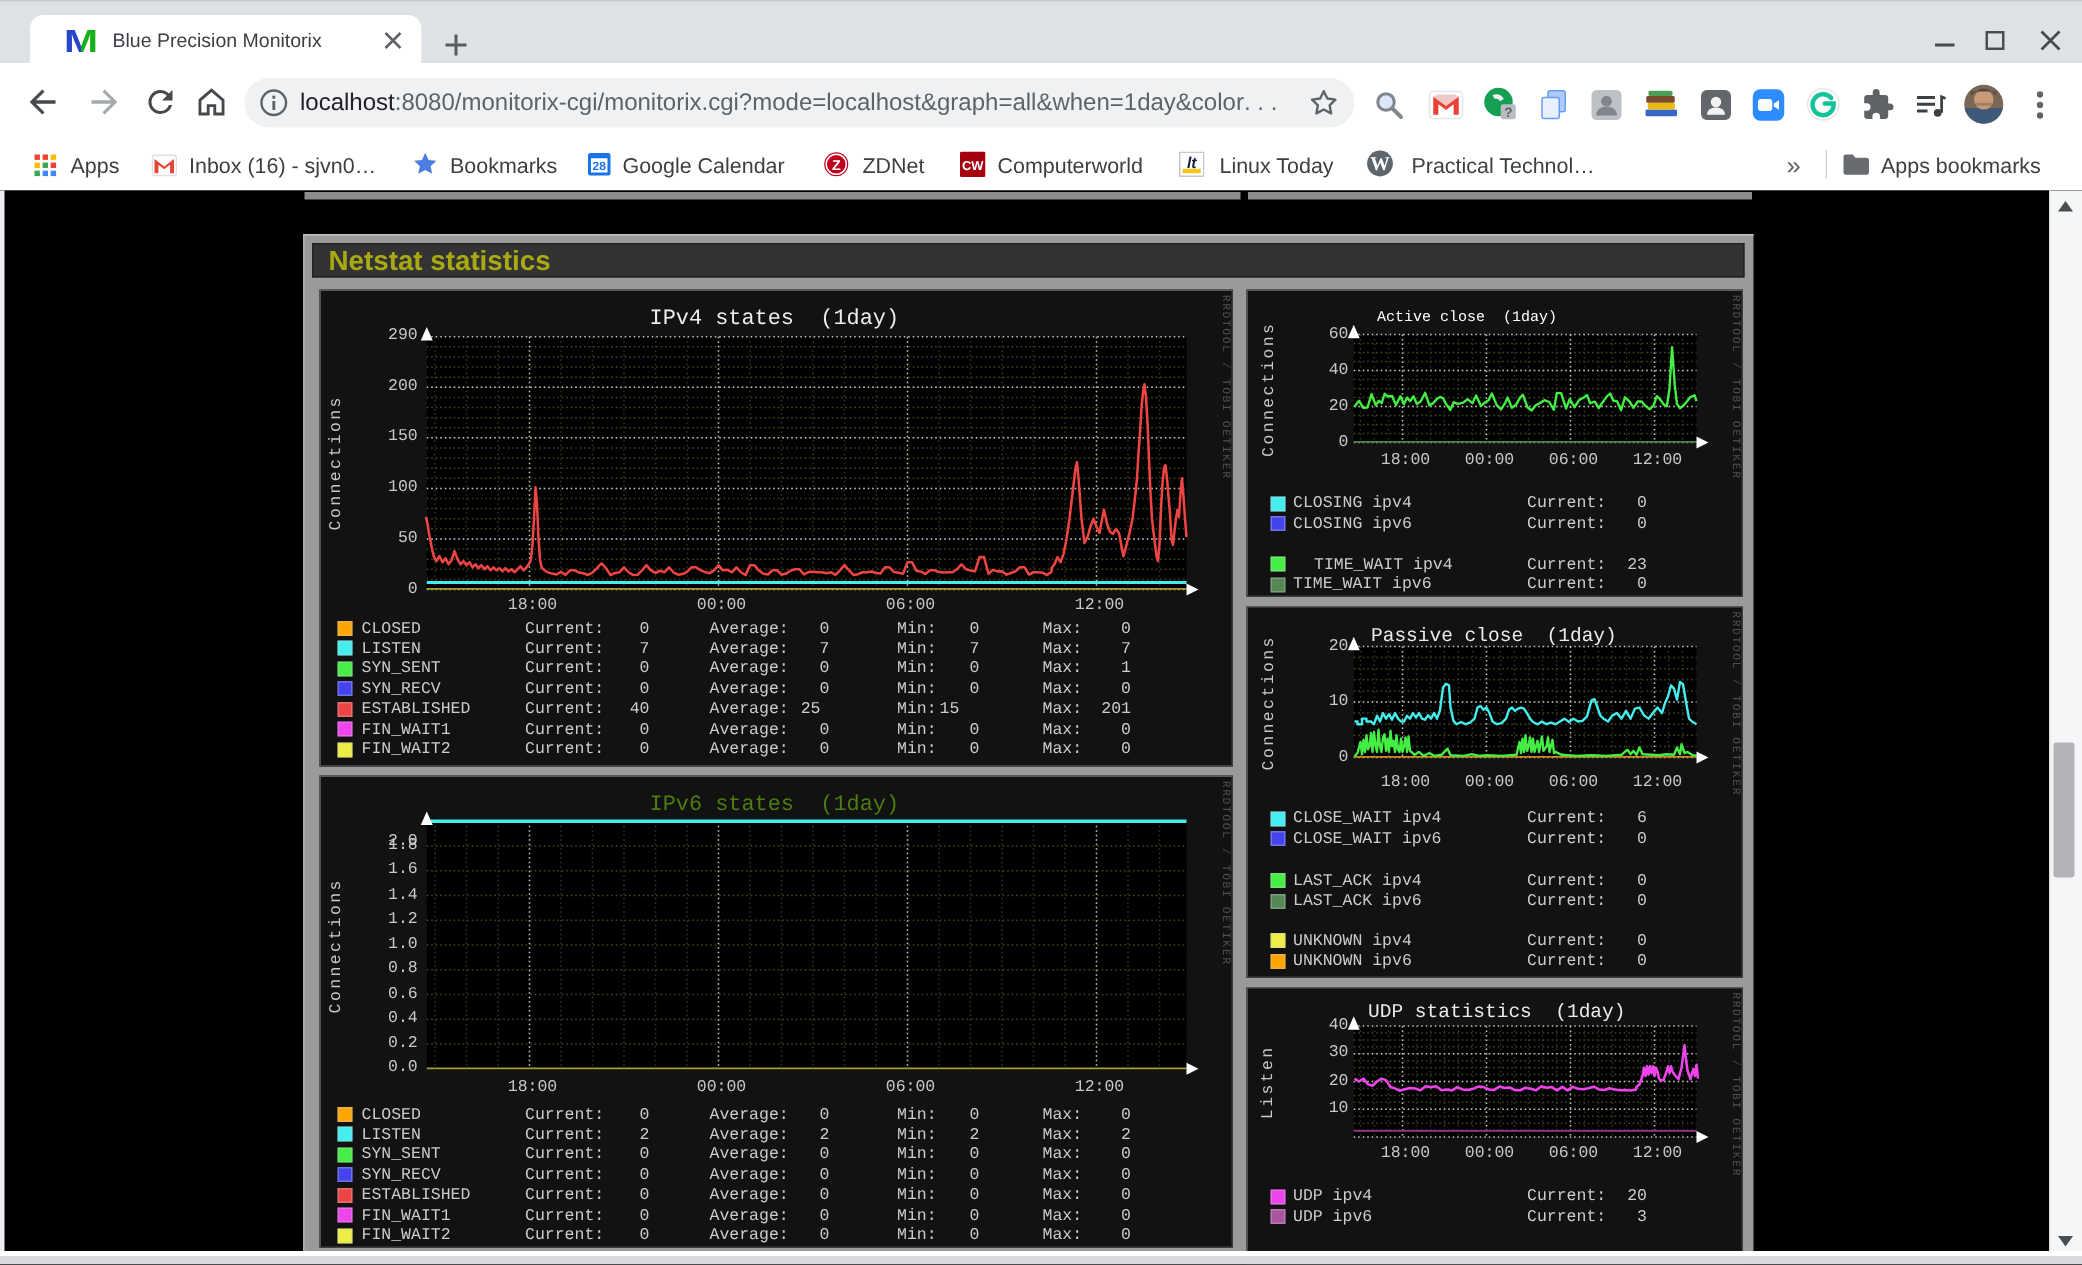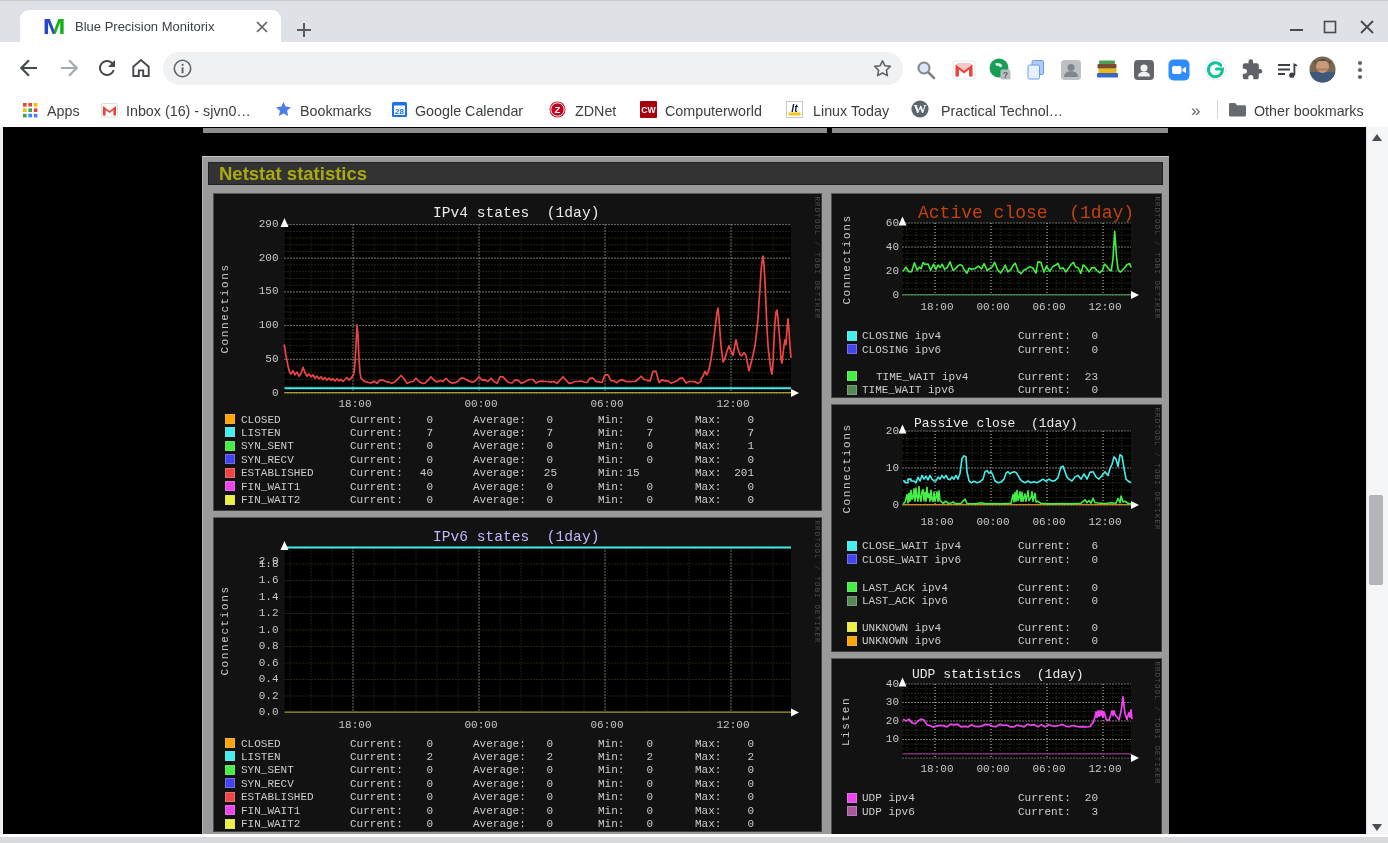--- a/index.html
+++ b/index.html
@@ -51,20 +51,21 @@
     </svg>
 <svg class="abs" style="left:129px;top:56px" width="24" height="24">
       <path d="M4.3 10.8 L12 4.1 L19.7 10.8 V20 H14.2 V14.4 H9.8 V20 H4.3 Z" fill="none" stroke="#45494d" stroke-width="1.9"></path>
     </svg>
 <div class="abs" style="left:163px;top:52px;width:740px;height:33px;background:#eff1f3;border-radius:16.5px"></div>
 <svg class="abs" style="left:173px;top:59px" width="19" height="19">
       <circle cx="9.5" cy="9.5" r="8.2" fill="none" stroke="#5f6368" stroke-width="1.6"></circle>
       <rect x="8.6" y="8.3" width="1.9" height="6" fill="#5f6368"></rect>
       <rect x="8.6" y="4.8" width="1.9" height="2" fill="#5f6368"></rect>
     </svg>
+<div class="abs" style="left:200px;top:60px;font-size:16px;line-height:18px;color:#5f6368;white-space:nowrap"><span style="color:#202124">localhost</span>:8080/monitorix-cgi/monitorix.cgi?mode=localhost&amp;graph=all&amp;when=1day&amp;color<span style="letter-spacing:4.5px">...</span></div>
 <svg class="abs" style="left:873px;top:59px" width="19" height="19">
       <path d="M9.5 1.8 L11.9 6.7 L17.3 7.4 L13.4 11.2 L14.4 16.6 L9.5 14 L4.6 16.6 L5.6 11.2 L1.7 7.4 L7.1 6.7 Z" fill="none" stroke="#5f6368" stroke-width="1.6" stroke-linejoin="round"></path>
     </svg>
 <svg class="abs" style="left:914px;top:58px" width="24" height="24">
       <circle cx="10" cy="10" r="5.5" fill="#dbe7f8" stroke="#80868b" stroke-width="2"></circle>
       <path d="M14.5 14.5 L20 20" stroke="#80868b" stroke-width="2.6" stroke-linecap="round"></path>
     </svg>
 <svg class="abs" style="left:952px;top:58px" width="24" height="24">
       <rect x="1" y="3" width="22" height="18" rx="2.5" fill="#fff" stroke="#e3e6e9"></rect>
       <path d="M3.5 6.5 v12 h3.4 v-7 l5.1 3.9 5.1-3.9 v7 h3.4 v-12 l-8.5 6.2 z" fill="#e94235"></path>
@@ -180,21 +181,21 @@
 <svg class="abs" style="left:911px;top:100px" width="18" height="18">
       <circle cx="9" cy="9" r="8.6" fill="#5d666d"></circle>
       <text x="9" y="13.3" font-family="Liberation Serif" font-size="13" font-weight="bold" text-anchor="middle" fill="#fff">W</text>
     </svg>
 <div class="abs bmtxt" style="left:941px;top:103px">Practical Technol…</div>
 <div class="abs" style="left:1191px;top:101px;color:#5f6368;font-size:17px;letter-spacing:-2px">»</div>
 <div class="abs" style="left:1217px;top:100px;width:1px;height:19px;background:#d5d5d5"></div>
 <svg class="abs" style="left:1228px;top:102px" width="19" height="15">
       <path d="M1 2.5 c0-.8.6-1.5 1.5-1.5 h4.6 l1.9 2.2 h7.5 c.8 0 1.5.7 1.5 1.5 v8.3 c0 .8-.7 1.5-1.5 1.5 h-14 c-.9 0-1.5-.7-1.5-1.5 z" fill="#676b6f"></path>
     </svg>
-<div class="abs bmtxt" style="left:1254px;top:103px">Other bookmarks</div>
+<div class="abs bmtxt" style="left:1254px;top:103px">Apps bookmarks</div>
 <div class="abs" style="left:0;top:127px;width:1388px;height:716px;background:#000"></div>
 <div class="abs" style="left:0;top:127px;width:3px;height:709px;background:#eceef1"></div>
 <div class="abs" style="left:203px;top:128px;width:624px;height:5px;background:#8d8d8d"></div>
 <div class="abs" style="left:832px;top:128px;width:336px;height:5px;background:#8d8d8d"></div>
 <div class="abs" style="left:202px;top:156px;width:967px;height:678px;background:#9a9a9a;border-top:1px solid #c4c4c4;border-left:1px solid #b2b2b2"></div>
 <div class="abs" style="left:208px;top:162px;width:955px;height:23px;background:#333333;border:1px solid #222"></div>
 <div class="abs" style="left:219px;top:164px;font-size:18.5px;font-weight:bold;color:#a9a913;line-height:19px">Netstat statistics</div>
 <div class="abs" style="left:213px;top:193px;width:609px;height:318px;background:#121212;border:1px solid #3e3e3e;border-top-color:#5a5a5a;border-left-color:#4f4f4f">
       <svg class="abs" style="left:0;top:0" width="609" height="318">
         <rect x="70.5" y="30.5" width="506.5" height="168.5" fill="#000"></rect>
@@ -313,21 +314,21 @@
       <div class="abs mono leg" style="left:299px;top:259.85px;width:40px;text-align:right">0</div>
       <div class="abs mono leg" style="left:384px;top:259.85px">Min:</div>
       <div class="abs mono leg" style="left:399px;top:259.85px;width:40px;text-align:right">0</div>
       <div class="abs mono leg" style="left:481px;top:259.85px">Max:</div>
       <div class="abs mono leg" style="left:500px;top:259.85px;width:40px;text-align:right">0</div>
       <div class="lbox" style="left:10.5px;top:273.8px;background:#EE4444;outline:1px solid rgba(200,200,200,0.35);outline-offset:-1px"></div>
       <div class="abs mono leg" style="left:27px;top:273.3px">ESTABLISHED</div>
       <div class="abs mono leg" style="left:136px;top:273.3px">Current:</div>
       <div class="abs mono leg" style="left:179px;top:273.3px;width:40px;text-align:right">40</div>
       <div class="abs mono leg" style="left:259px;top:273.3px">Average:</div>
-      <div class="abs mono leg" style="left:303px;top:273.3px;width:40px;text-align:right">25</div>
+      <div class="abs mono leg" style="left:293px;top:273.3px;width:40px;text-align:right">25</div>
       <div class="abs mono leg" style="left:384px;top:273.3px">Min:</div>
       <div class="abs mono leg" style="left:399px;top:273.3px;width:40px;text-align:center">15</div>
       <div class="abs mono leg" style="left:481px;top:273.3px">Max:</div>
       <div class="abs mono leg" style="left:500px;top:273.3px;width:40px;text-align:right">201</div>
       <div class="lbox" style="left:10.5px;top:287.25px;background:#EE44EE;outline:1px solid rgba(200,200,200,0.35);outline-offset:-1px"></div>
       <div class="abs mono leg" style="left:27px;top:286.75px">FIN_WAIT1</div>
       <div class="abs mono leg" style="left:136px;top:286.75px">Current:</div>
       <div class="abs mono leg" style="left:179px;top:286.75px;width:40px;text-align:right">0</div>
       <div class="abs mono leg" style="left:259px;top:286.75px">Average:</div>
       <div class="abs mono leg" style="left:299px;top:286.75px;width:40px;text-align:right">0</div>
@@ -384,21 +385,21 @@
         <line x1="559.00" y1="29.5" x2="559.00" y2="194.5" stroke="#2d3a27" stroke-width="1" stroke-dasharray="1 2"></line>
         <line x1="139.00" y1="29.5" x2="139.00" y2="194.5" stroke="#b9c6b9" stroke-width="1" stroke-dasharray="1 2"></line>
         <line x1="265.00" y1="29.5" x2="265.00" y2="194.5" stroke="#b9c6b9" stroke-width="1" stroke-dasharray="1 2"></line>
         <line x1="391.00" y1="29.5" x2="391.00" y2="194.5" stroke="#b9c6b9" stroke-width="1" stroke-dasharray="1 2"></line>
         <line x1="517.00" y1="29.5" x2="517.00" y2="194.5" stroke="#b9c6b9" stroke-width="1" stroke-dasharray="1 2"></line>
         <polyline points="70.5,194.2 577.0,194.2" fill="none" stroke="#a89d28" stroke-width="1.2" stroke-linejoin="round"></polyline>
         <polyline points="70.5,29.5 577.0,29.5" fill="none" stroke="#44EEEE" stroke-width="2.2" stroke-linejoin="round"></polyline>
         <polygon points="66.5,32.0 74.5,32.0 70.5,23.0" fill="#fff"></polygon>
         <polygon points="577,190.5 577,198.5 585,194.5" fill="#fff"></polygon>
       </svg>
-      <div class="abs mono" style="left:219px;top:12px;font-size:14.6px;line-height:15.6px;color:#c4b5fd;white-space:pre">IPv6 states  (1day)</div>
+      <div class="abs mono" style="left:219px;top:12px;font-size:14.6px;line-height:15.6px;color:#4d7c0f;white-space:pre">IPv6 states  (1day)</div>
       <div class="abs mono ylab" style="left:24.5px;top:188.0px;width:40px">0.0</div>
       <div class="abs mono ylab" style="left:24.5px;top:171.5px;width:40px">0.2</div>
       <div class="abs mono ylab" style="left:24.5px;top:155.0px;width:40px">0.4</div>
       <div class="abs mono ylab" style="left:24.5px;top:138.5px;width:40px">0.6</div>
       <div class="abs mono ylab" style="left:24.5px;top:122.0px;width:40px">0.8</div>
       <div class="abs mono ylab" style="left:24.5px;top:105.5px;width:40px">1.0</div>
       <div class="abs mono ylab" style="left:24.5px;top:89.0px;width:40px">1.2</div>
       <div class="abs mono ylab" style="left:24.5px;top:72.5px;width:40px">1.4</div>
       <div class="abs mono ylab" style="left:24.5px;top:56.0px;width:40px">1.6</div>
       <div class="abs mono ylab" style="left:24.5px;top:39.5px;width:40px">1.8</div>
@@ -524,21 +525,21 @@
         <line x1="70.5" y1="101.00" x2="299" y2="101.00" stroke="#b9c6b9" stroke-width="1" stroke-dasharray="1 2"></line>
         <line x1="103.00" y1="29" x2="103.00" y2="101" stroke="#b9c6b9" stroke-width="1" stroke-dasharray="1 2"></line>
         <line x1="159.00" y1="29" x2="159.00" y2="101" stroke="#b9c6b9" stroke-width="1" stroke-dasharray="1 2"></line>
         <line x1="215.00" y1="29" x2="215.00" y2="101" stroke="#b9c6b9" stroke-width="1" stroke-dasharray="1 2"></line>
         <line x1="271.00" y1="29" x2="271.00" y2="101" stroke="#b9c6b9" stroke-width="1" stroke-dasharray="1 2"></line>
         <polyline points="70.5,100.6 299.0,100.6" fill="none" stroke="#448844" stroke-width="1.2" stroke-linejoin="round"></polyline>
         <polyline points="71.0,77.2 74.0,73.1 76.7,77.8 79.6,77.7 82.4,68.8 85.1,76.1 87.3,73.2 89.1,74.7 91.1,68.5 93.0,70.3 96.1,70.0 98.6,76.1 101.6,70.2 103.9,75.4 106.0,71.1 108.1,73.4 110.3,70.2 112.6,75.4 115.3,73.3 118.1,67.9 121.0,76.2 123.3,74.9 126.0,71.9 128.1,70.6 130.0,71.5 131.9,75.1 134.9,79.3 137.1,74.1 139.1,75.2 141.5,74.9 143.5,74.4 146.4,72.1 149.6,74.8 152.1,69.7 155.3,76.7 157.5,74.7 160.3,72.9 162.6,68.3 165.8,76.1 168.7,78.9 171.2,75.1 173.1,71.0 175.9,77.9 179.0,75.4 181.3,71.1 183.3,69.2 186.4,77.7 189.1,79.6 191.8,76.2 194.7,74.7 197.6,72.8 200.8,74.0 203.9,79.2 205.9,67.9 208.8,68.2 212.0,78.3 214.5,72.1 217.7,77.5 220.8,72.6 223.8,71.0 226.0,69.4 228.1,74.8 231.2,73.8 233.8,78.0 236.9,73.6 239.4,70.1 241.5,68.4 243.5,73.0 246.1,73.6 248.7,79.5 251.3,70.9 254.2,73.5 257.0,77.9 259.7,73.7 262.5,73.6 264.9,76.6 267.9,78.8 270.5,76.0 272.5,70.1 274.4,71.8 277.2,75.7 279.2,76.8 281.0,65.0 282.7,37.4 284.5,62.6 286.0,75.4 288.1,78.1 290.6,76.0 292.6,73.7 294.9,70.7 297.7,69.5 299.0,73.4" fill="none" stroke="#44EE44" stroke-width="1.6" stroke-linejoin="round"></polyline>
         <polygon points="66.5,31.5 74.5,31.5 70.5,22.5" fill="#fff"></polygon>
         <polygon points="299,97 299,105 307,101" fill="#fff"></polygon>
       </svg>
-      <div class="abs mono" style="left:86px;top:12px;font-size:18px;line-height:14px;color:#c2410c;white-space:pre">Active close  (1day)</div>
+      <div class="abs mono" style="left:86px;top:12px;font-size:10px;line-height:14px;color:#ffffff;white-space:pre">Active close  (1day)</div>
       <div class="abs mono ylab" style="left:27px;top:22.5px;width:40px">60</div>
       <div class="abs mono ylab" style="left:27px;top:46.5px;width:40px">40</div>
       <div class="abs mono ylab" style="left:27px;top:70.5px;width:40px">20</div>
       <div class="abs mono ylab" style="left:27px;top:94.5px;width:40px">0</div>
       <div class="abs mono vert" style="left:-33.1px;top:58.5px;width:96px;line-height:13px">Connections</div>
       <div class="abs mono gtxt" style="left:85.0px;top:107px;width:40px;text-align:center">18:00</div>
       <div class="abs mono gtxt" style="left:141.0px;top:107px;width:40px;text-align:center">00:00</div>
       <div class="abs mono gtxt" style="left:197.0px;top:107px;width:40px;text-align:center">06:00</div>
       <div class="abs mono gtxt" style="left:253.0px;top:107px;width:40px;text-align:center">12:00</div>
       <div class="abs mono rrd" style="left:254.5px;top:67.0px;width:138px;line-height:9px;text-align:left">RRDTOOL / TOBI OETIKER</div>

